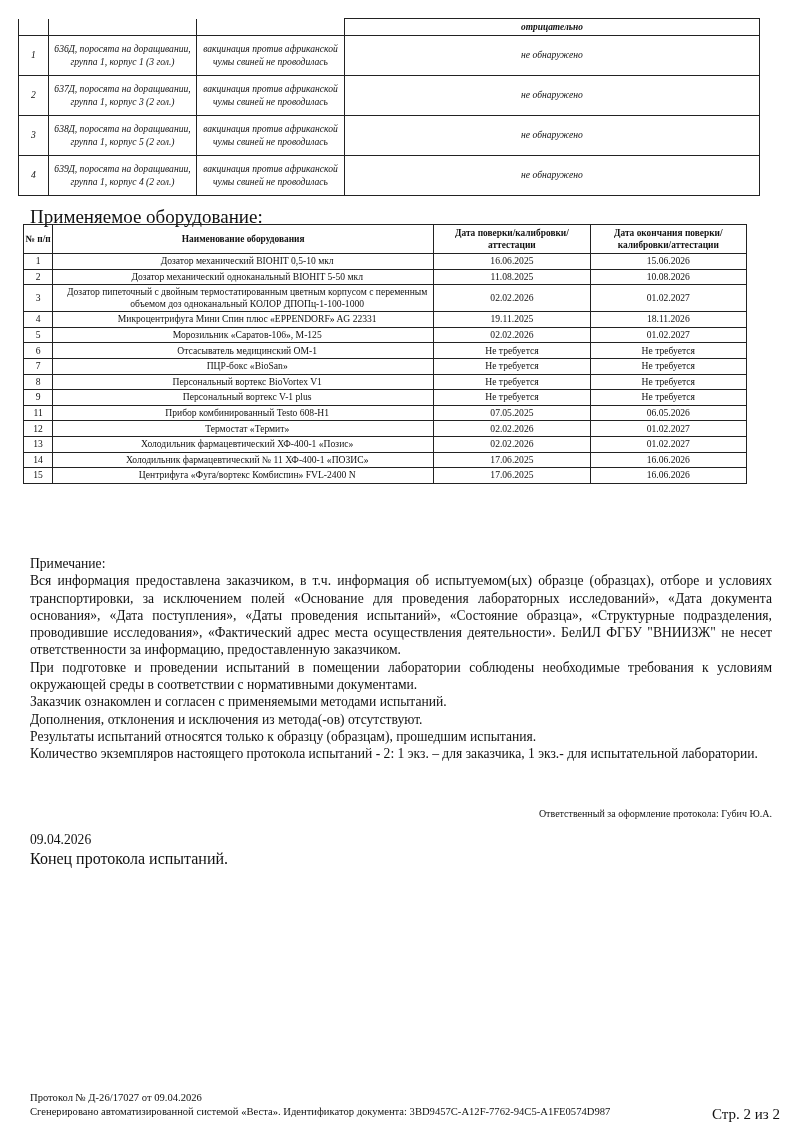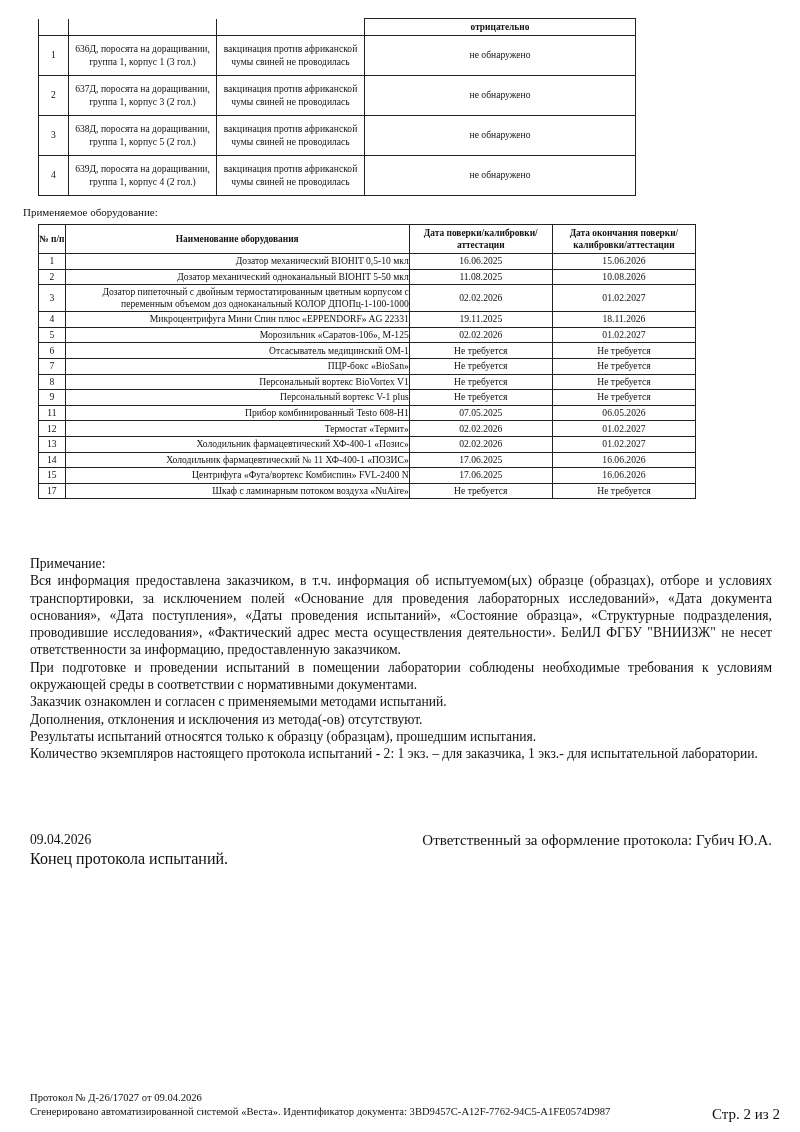--- a/index.html
+++ b/index.html
@@ -5,60 +5,60 @@
     html, body { margin: 0; padding: 0; background: #ffffff; }
     body {
       width: 800px; height: 1132px; position: relative; overflow: hidden;
       font-family: "Liberation Serif", "DejaVu Serif", serif; color: #111;
     }
     table { border-collapse: collapse; }
     td, th { border: 1.3px solid #222; padding: 0; }
 
     
     #results {
-      position: absolute; left: 38px; top: 18px; width: 598px;
-      font-size: 9.6px; line-height: 12.2px;
+      position: absolute; left: 18px; top: 18px; width: 742px;
+      font-size: 9.6px; line-height: 12.2px; font-style: italic;
     }
     #results td { text-align: center; vertical-align: middle; }
     #results .c-num { width: 29px; }
     #results .c-sample { width: 147px; }
     #results .c-status { width: 147px; }
     #results .hdr-row td { height: 16px; }
     #results .hdr-row td.blank { border-top: none; }
     #results .hdr-row td.neg { font-weight: bold; font-size: 9.4px; }
     #results .data-row td { height: 39px; }
 
     
     .section-label {
-      position: absolute; left: 23px; font-size: 11px;
+      position: absolute; left: 30px; font-size: 19px;
     }
 
     
     #equip {
-      position: absolute; left: 38px; top: 224px; width: 658px;
+      position: absolute; left: 23px; top: 224px; width: 724px;
       font-size: 9.6px; line-height: 12.2px;
     }
     #equip th { font-weight: bold; font-size: 9.4px; text-align: center; vertical-align: middle; height: 28px; }
     #equip td { height: 14.6px; vertical-align: middle; }
     #equip td.n { text-align: center; width: 29px; }
-    #equip td.name { text-align: right; padding-left: 8px; width: 385px; }
+    #equip td.name { text-align: center; padding-left: 8px; width: 385px; }
     #equip td.d { text-align: center; width: 160px; }
     #equip tr.tall td { height: 26px; }
 
     
     #notes {
       position: absolute; left: 30px; top: 555px; width: 742px;
       font-size: 13.6px; line-height: 17.3px;
     }
     #notes p { margin: 0; }
     #notes p.j { text-align: justify; text-align-last: left; }
 
     
     .sig-date { position: absolute; left: 30px; top: 832px; font-size: 13.6px; }
-    .sig-resp { position: absolute; right: 28px; top: 832px; font-size: 15px; }
+    .sig-resp { position: absolute; right: 28px; top: 808px; font-size: 10px; }
     .sig-end { position: absolute; left: 30px; top: 850px; font-size: 16px; }
 
     
     .footer { position: absolute; left: 30px; font-size: 10.6px; }
     .footer-page { position: absolute; right: 20px; top: 1106px; font-size: 15px; }
   </style>
 </head>
 <body>
 
 <table id="results">
@@ -182,26 +182,20 @@
     <td class="n">14</td>
     <td class="name">Холодильник фармацевтический № 11 ХФ-400-1 «ПОЗИС»</td>
     <td class="d">17.06.2025</td>
     <td class="d">16.06.2026</td>
   </tr>
   <tr>
     <td class="n">15</td>
     <td class="name">Центрифуга «Фуга/вортекс Комбиспин» FVL-2400 N</td>
     <td class="d">17.06.2025</td>
     <td class="d">16.06.2026</td>
-  </tr>
-  <tr>
-    <td class="n">17</td>
-    <td class="name">Шкаф с ламинарным потоком воздуха «NuAire»</td>
-    <td class="d">Не требуется</td>
-    <td class="d">Не требуется</td>
   </tr>
 </tbody>
   </table>
 
 <div id="notes">
   <p>Примечание:</p>
   <p class="j">Вся информация предоставлена заказчиком, в т.ч. информация об испытуемом(ых) образце (образцах), отборе и условиях транспортировки, за исключением полей «Основание для проведения лабораторных исследований», «Дата документа основания», «Дата поступления», «Даты проведения испытаний», «Состояние образца», «Структурные подразделения, проводившие исследования», «Фактический адрес места осуществления деятельности». БелИЛ ФГБУ "ВНИИЗЖ" не несет ответственности за информацию, предоставленную заказчиком.</p>
   <p class="j">При подготовке и проведении испытаний в помещении лаборатории соблюдены необходимые требования к условиям окружающей среды в соответствии с нормативными документами.</p>
   <p class="j">Заказчик ознакомлен и согласен с применяемыми методами испытаний.</p>
   <p class="j">Дополнения, отклонения и исключения из метода(-ов) отсутствуют.</p>

